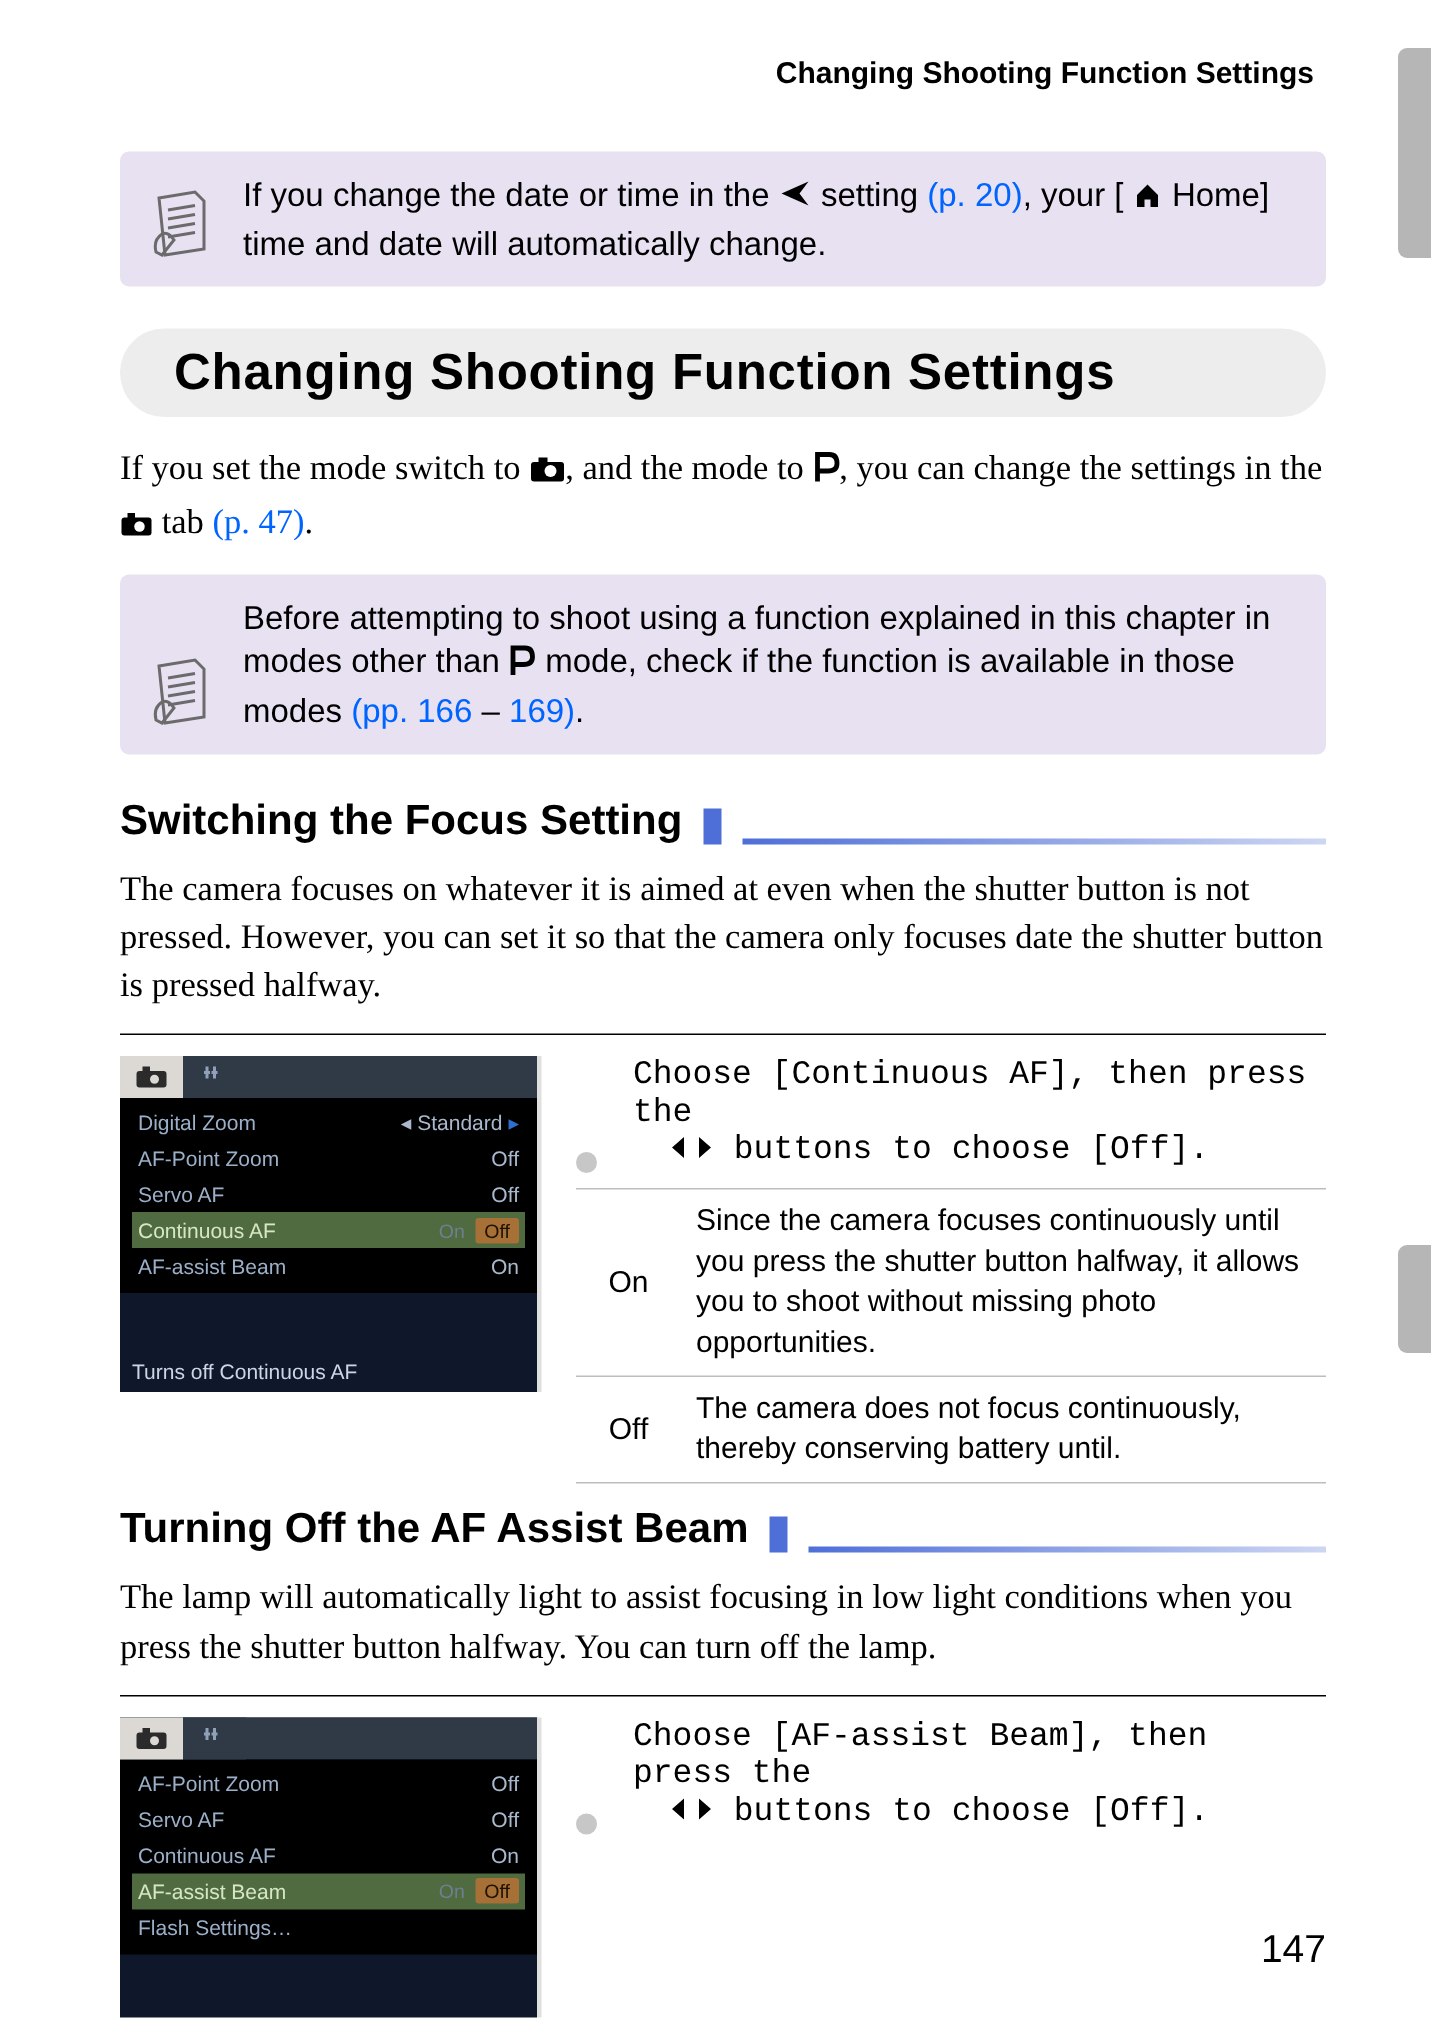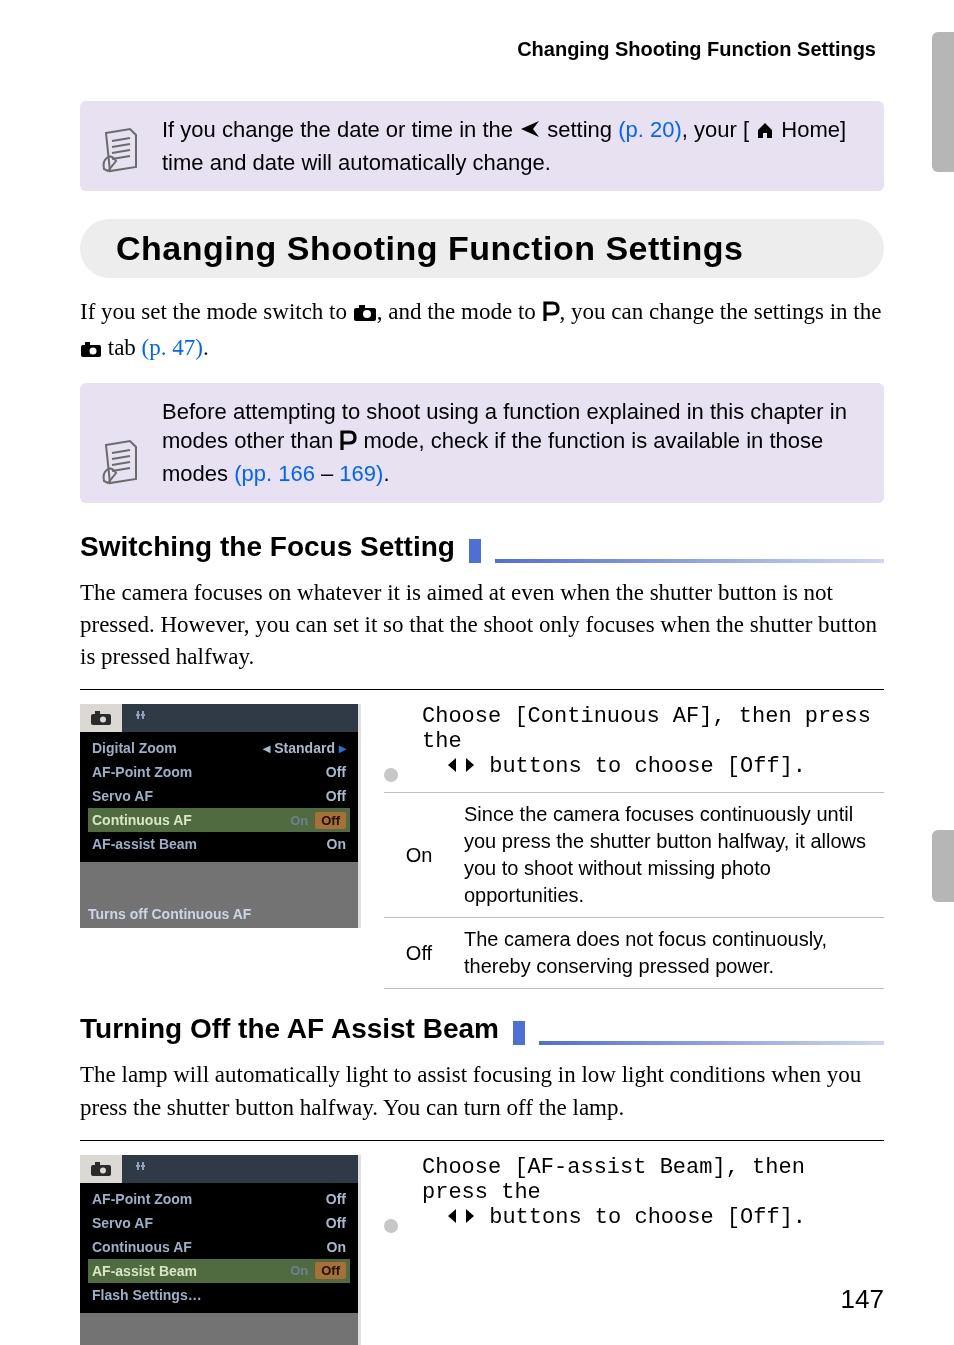--- a/index.html
+++ b/index.html
@@ -15,21 +15,21 @@
   .inline-icon { display: inline-block; vertical-align: -3px; }
   .section-title-wrap { background: #ededed; border-radius: 60px; padding: 10px 28px 10px 36px; margin-bottom: 18px; }
   .section-title { font-size: 34px; font-weight: 900; letter-spacing: 0.5px; }
   .body-text { font-size: 23px; line-height: 1.4; margin-bottom: 16px; font-family: Liberation Serif, serif; }
   .sub-heading-row { display: flex; align-items: flex-end; gap: 14px; margin: 20px 0 14px 0; }
   .sub-heading { font-size: 28px; font-weight: 900; }
   .sub-marker { width: 12px; height: 24px; background: #4f6fd8; }
   .sub-line { flex: 1; height: 4px; background: linear-gradient(to right, #4f6fd8, #cdd6f2); }
   .hr { border: none; border-top: 1px solid #000; margin: 14px 0; }
   .two-col { display: flex; gap: 26px; align-items: flex-start; }
-  .menu-shot { width: 278px; flex: 0 0 278px; background: #737373; padding: 0; font-size: 15px; color: #8fa0b8; font-weight: bold; }
+  .menu-shot { width: 278px; flex: 0 0 278px; background: #0f172a; padding: 0; font-size: 15px; color: #8fa0b8; }
   .menu-tabs { display: flex; align-items: flex-end; height: 28px; background: #303a46; }
   .menu-tab { width: 42px; height: 28px; display:flex; align-items:center; justify-content:center; }
   .menu-tab.active { background: #dcd9d4; }
   .menu-tab.inactive { background: #303a46; color: #8fa0b8; }
   .menu-body { background: #000; padding: 4px 8px 6px 8px; }
   .menu-row { display: flex; align-items: center; justify-content: space-between; height: 24px; padding: 0 4px; font-size: 14px; color: #9bb0c8; }
   .menu-row.sel { background: #4f6b3f; color: #d8e6c6; }
   .menu-val { color: #a9b8cc; font-size: 14px; display:flex; align-items:center; gap:4px;}
   .pill { background: #a67036; color: #201200; padding: 1px 6px; border-radius: 2px; font-size: 13px; }
   .pill.dim { background: transparent; color: #6f7f92; padding: 1px 3px;}
@@ -125,21 +125,21 @@
       </span><span> mode, check if the function is available in those modes </span>
       <a class="link">(pp. 166</a><span> – </span><a class="link">169)</a><span>.</span>
     </div>
   </div>
 
   <div class="sub-heading-row">
     <div class="sub-heading">Switching the Focus Setting</div>
     <div class="sub-marker"></div>
     <div class="sub-line"></div>
   </div>
-  <p class="body-text">The camera focuses on whatever it is aimed at even when the shutter button is not pressed. However, you can set it so that the shoot only focuses when the shutter button is pressed halfway.</p>
+  <p class="body-text">The camera focuses on whatever it is aimed at even when the shutter button is not pressed. However, you can set it so that the camera only focuses date the shutter button is pressed halfway.</p>
   <hr class="hr">
 
   <div class="two-col">
 
     <div class="menu-wrap">
       <div class="menu-shot">
         <div class="menu-tabs">
           <div class="menu-tab active">
             <svg width="22" height="16" viewBox="0 0 22 16">
                 <rect x="1" y="4" width="20" height="11" rx="2" fill="#2b2b2b"></rect>
@@ -203,28 +203,28 @@
         </div>
       </div>
       <table class="info">
         <tbody>
             <tr>
               <td class="k">On</td>
               <td>Since the camera focuses continuously until you press the shutter button halfway, it allows you to shoot without missing photo opportunities.</td>
             </tr>
         <tr>
               <td class="k">Off</td>
-              <td>The camera does not focus continuously, thereby conserving pressed power.</td>
+              <td>The camera does not focus continuously, thereby conserving battery until.</td>
             </tr>
       </tbody>
         </table>
     </div>
   </div>
 
-  <div class="sub-heading-row" style="margin-top:24px;">
+  <div class="sub-heading-row" style="margin-top:14px;">
     <div class="sub-heading">Turning Off the AF Assist Beam</div>
     <div class="sub-marker"></div>
     <div class="sub-line"></div>
   </div>
   <p class="body-text">The lamp will automatically light to assist focusing in low light conditions when you press the shutter button halfway. You can turn off the lamp.</p>
   <hr class="hr">
 
   <div class="two-col">
 
     <div class="menu-wrap">

